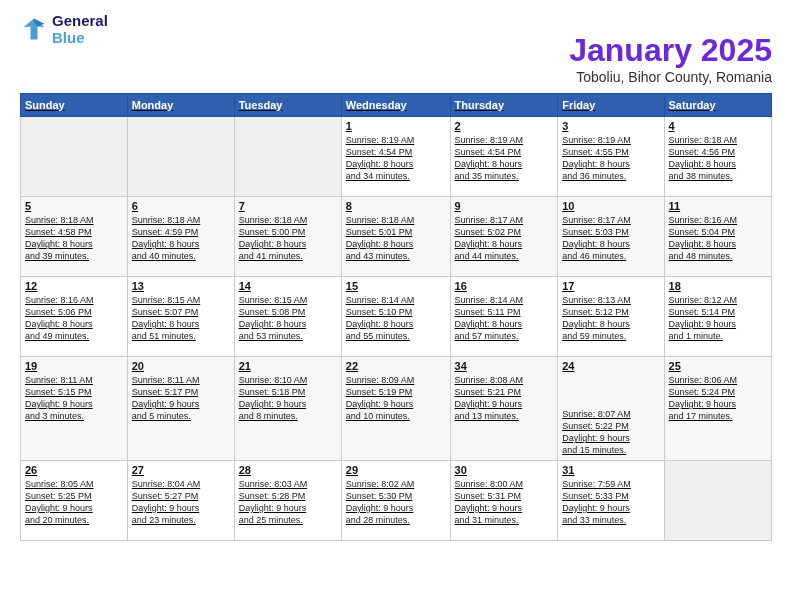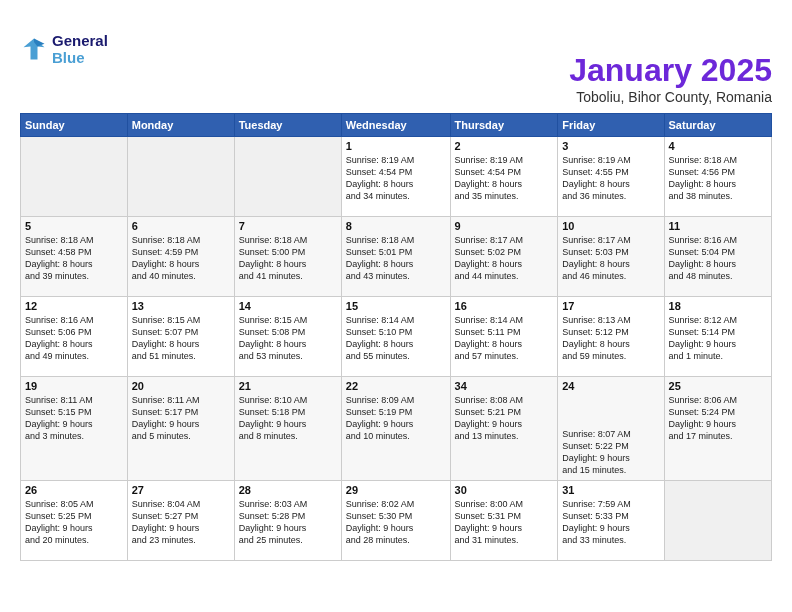--- a/index.html
+++ b/index.html
@@ -6,21 +6,21 @@
     body {
       width: 792px;
       height: 612px;
       font-family: Arial, sans-serif;
       background: #fff;
       overflow: hidden;
     }
     .page {
       width: 792px;
       height: 508px;
-      padding: 32px 20px 10px 20px;
+      padding: 12px 20px 10px 20px;
     }
     .header {
       display: flex;
       justify-content: space-between;
       align-items: flex-start;
       margin-bottom: 8px;
     }
     .logo {
       display: flex;
       align-items: center;
@@ -40,20 +40,21 @@
       margin-top: 20px;
     }
     .cal-subtitle {
       font-size: 14px;
       color: #333;
     }
     .calendar {
       width: 100%;
       border-collapse: collapse;
       font-size: 10px;
+      text-decoration: underline;
     }
     .calendar thead th {
       background: #3060b0;
       color: #fff;
       padding: 5px 4px;
       text-align: left;
       font-size: 11px;
       font-weight: bold;
       border: 1px solid #2050a0;
     }

